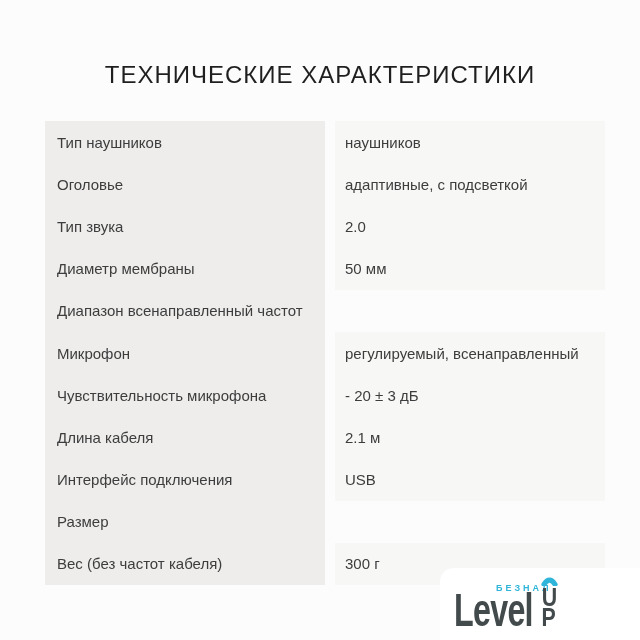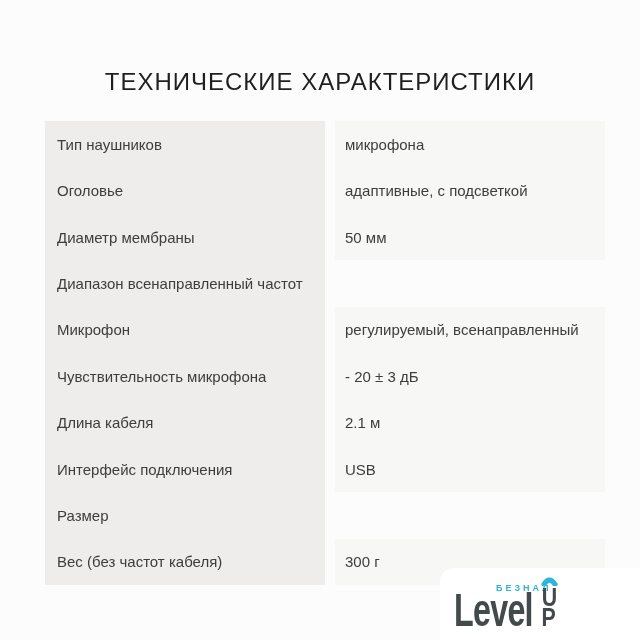--- a/index.html
+++ b/index.html
@@ -15,21 +15,21 @@
   html,body{width:640px;height:640px;overflow:hidden;}
   body{
     background:var(--page-bg);
     font-family:"Liberation Sans", sans-serif;
     position:relative;
   }
   .card{position:absolute;inset:0;}
 
   .title{
     position:absolute;
-    top:68px;left:0;right:0;
+    top:61px;left:0;right:0;
     text-align:center;
     font-size:24px;
     font-weight:500;
     letter-spacing:1px;
     color:var(--title);
   }
 
   .spec-table{
     position:absolute;
     left:45px;top:121px;
@@ -103,29 +103,34 @@
 
 <div class="card">
 
   <h1 class="title">ТЕХНИЧЕСКИЕ ХАРАКТЕРИСТИКИ</h1>
 
   <div class="spec-table">
 
       <div class="spec-row">
         <div class="cell label">Тип наушников</div>
         <div class="colgap"></div>
-        <div class="cell value">микрофона</div>
+        <div class="cell value">наушников</div>
       </div>
 
       <div class="spec-row">
         <div class="cell label">Оголовье</div>
         <div class="colgap"></div>
         <div class="cell value">адаптивные, с подсветкой</div>
       </div>
 
+      <div class="spec-row">
+        <div class="cell label">Тип звука</div>
+        <div class="colgap"></div>
+        <div class="cell value">2.0</div>
+      </div>
 
       <div class="spec-row">
         <div class="cell label">Диаметр мембраны</div>
         <div class="colgap"></div>
         <div class="cell value">50 мм</div>
       </div>
 
 
       <div class="spec-row">
         <div class="cell label">Диапазон всенаправленный частот</div>

